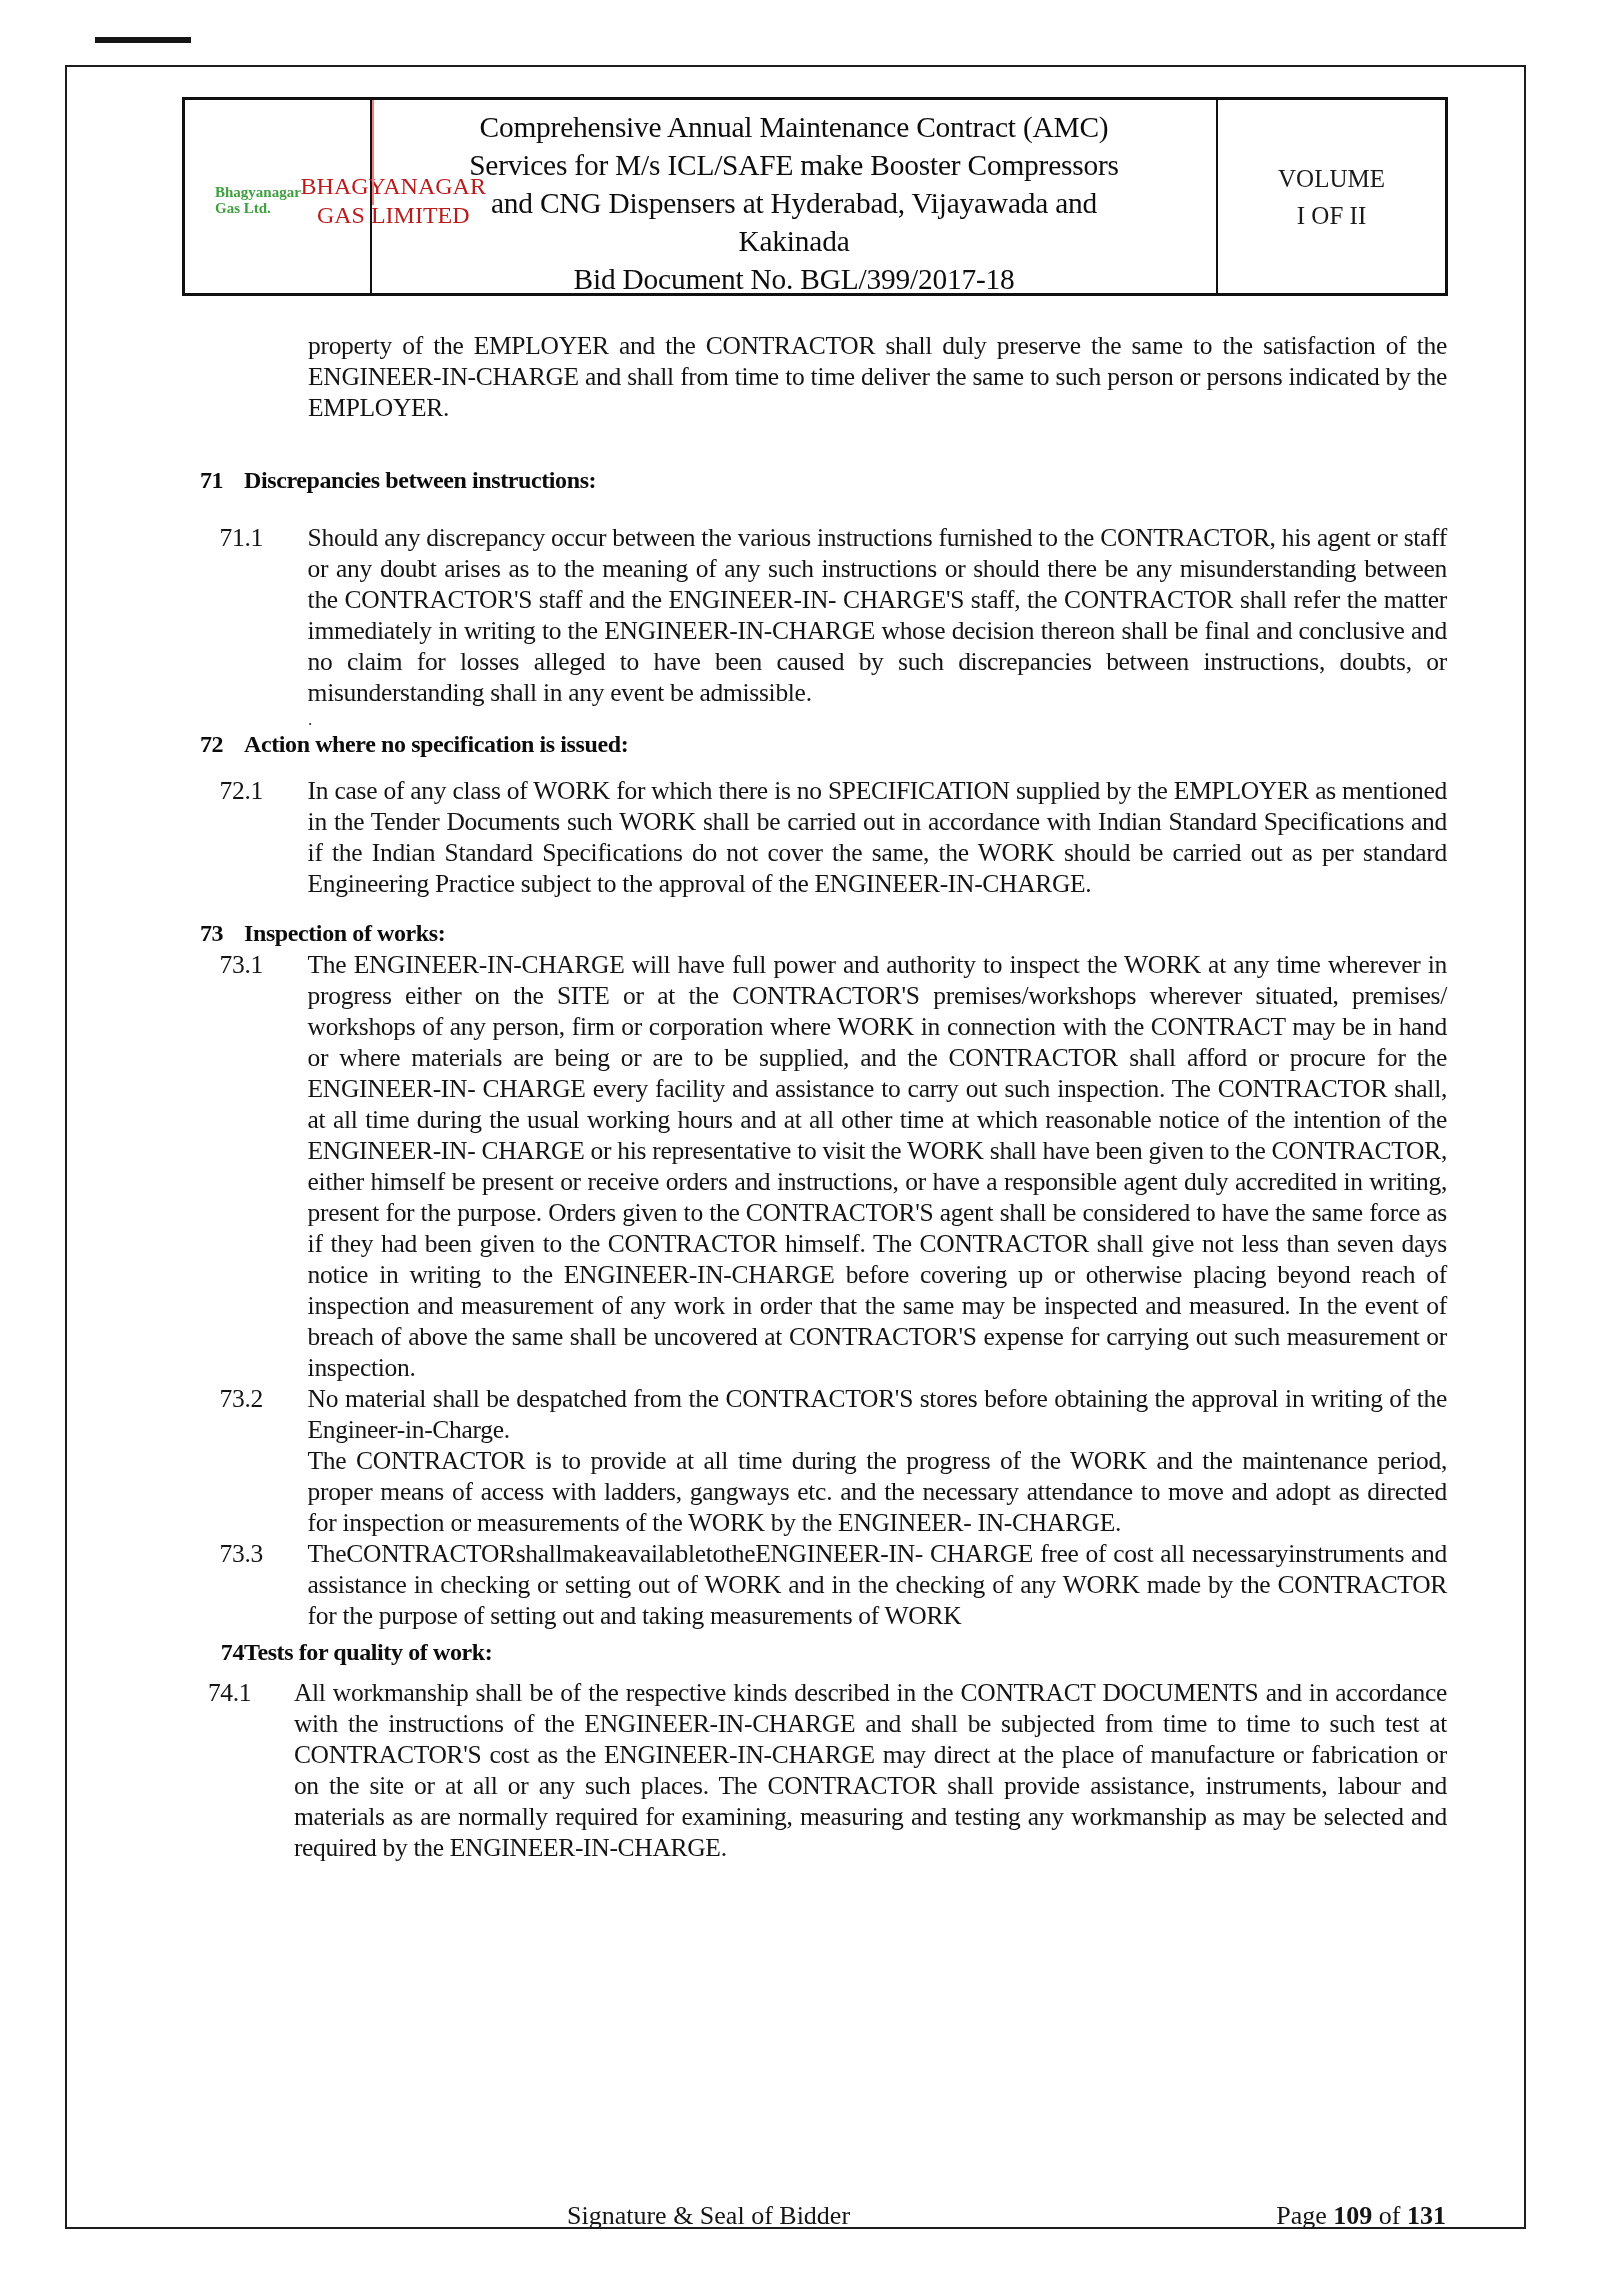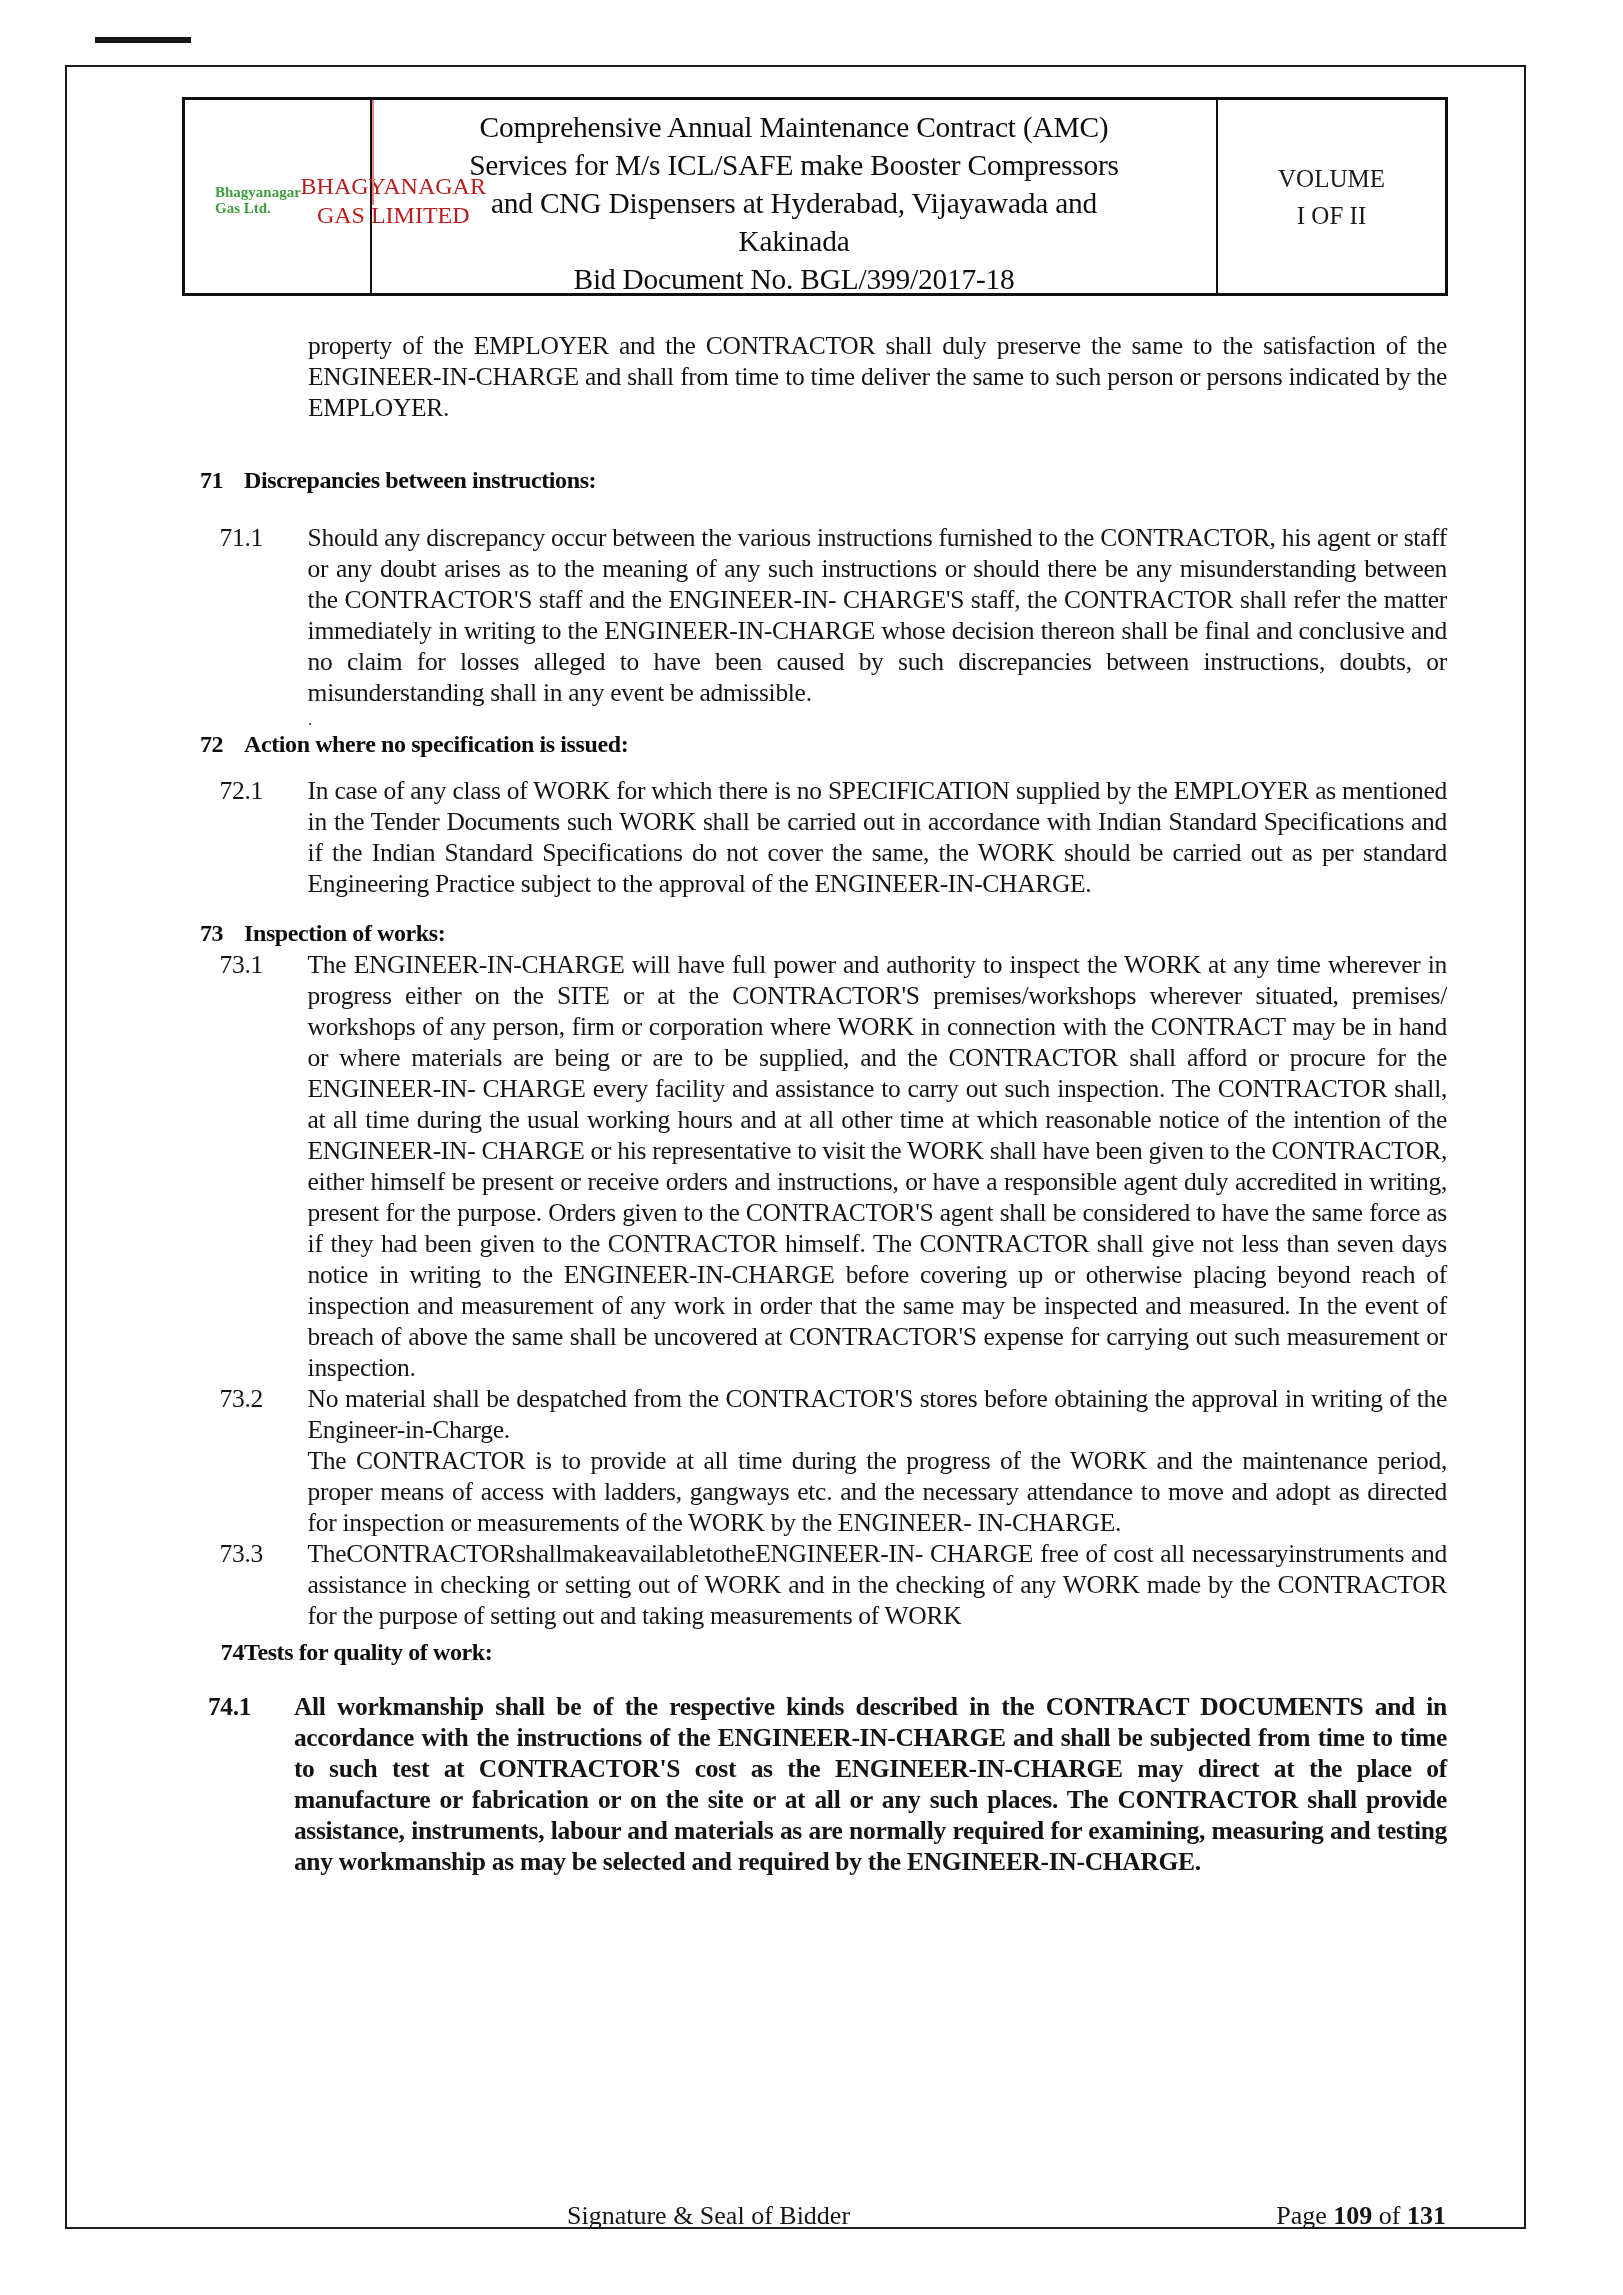--- a/index.html
+++ b/index.html
@@ -36,21 +36,21 @@
   .clause .txt{flex:1;text-align:justify;}
   .m-sec71{margin-top:42px;}
   .m-c711{margin-top:26px;}
   .dot{margin-left:108px;font-size:17px;line-height:17px;margin-top:2.6px;color:#2a2a2a;}
   .m-sec72{margin-top:1.3px;}
   .m-c721{margin-top:15px;}
   .m-sec73{margin-top:19.6px;}
   .m-sec74{margin-top:5.2px;text-align:right;}
   .c741{margin-left:7.9px;}
   .c741 .num{width:86px;}
-  .m-c741{margin-top:23px;font-weight:bold;}
+  .m-c741{margin-top:9px;}
 
   
   .foot-sig{position:absolute;left:567px;top:2201px;font-size:26px;color:#141414;}
   .foot-page{position:absolute;right:177px;top:2201px;font-size:26px;color:#141414;}
   .foot-page .b{font-weight:bold;}
 </style>
 </head>
 <body>
 
 <div class="page">

